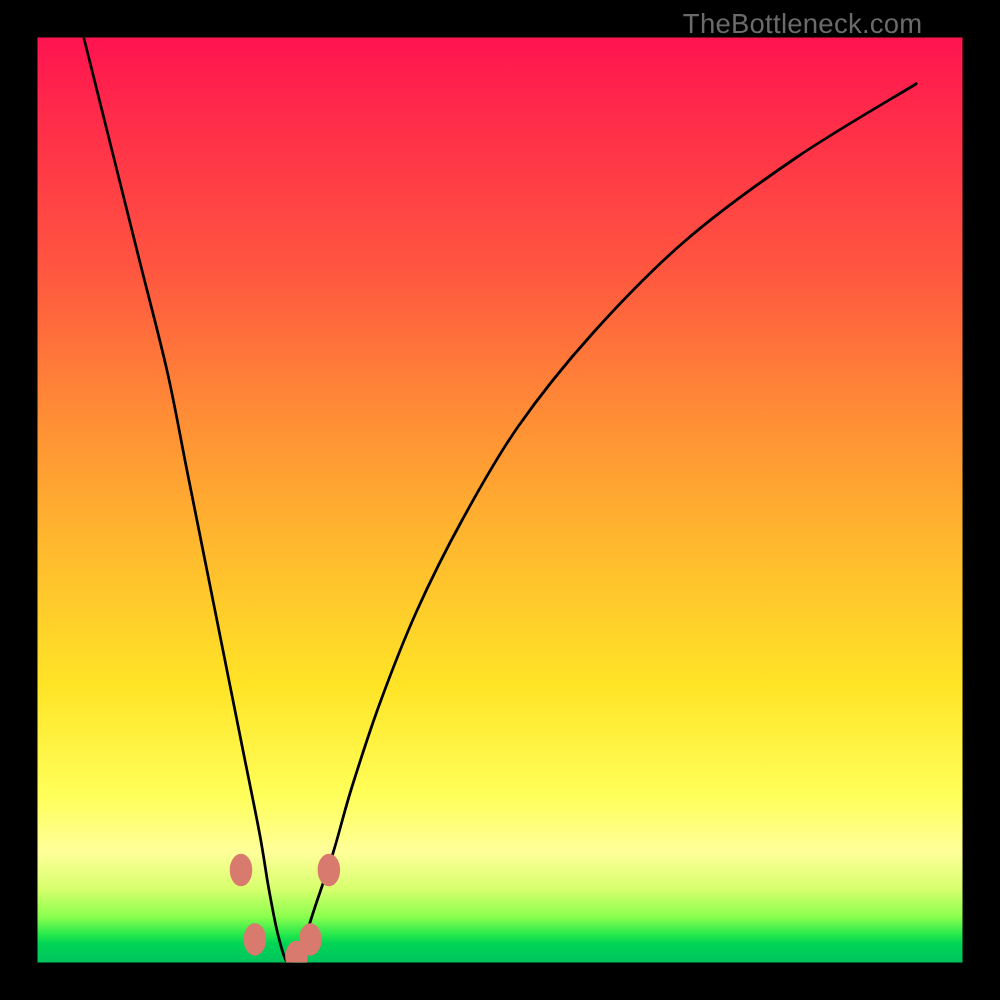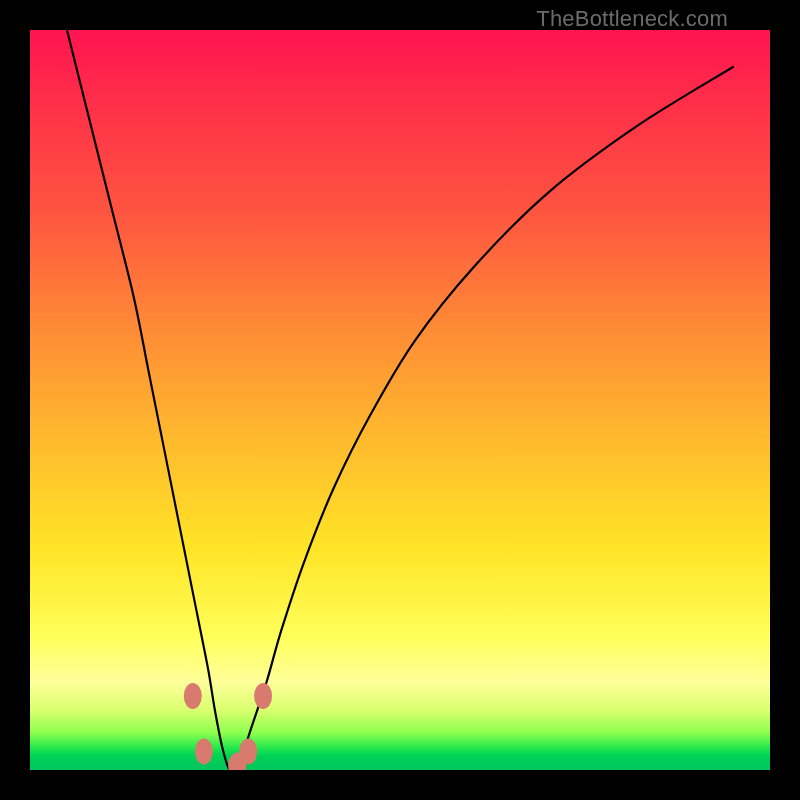--- a/index.html
+++ b/index.html
@@ -11,20 +11,21 @@
     font-family: Arial, Helvetica, sans-serif;
     overflow: hidden;
   }
   .frame {
     position: absolute;
     left: 0;
     top: 0;
     width: 740px;
     height: 800px;
     background: #000;
+    padding-left: 10px;
   }
   .plot {
     position: absolute;
     left: 30px;
     top: 30px;
     width: 740px;
     height: 740px;
     
     background: linear-gradient(
       to bottom,

